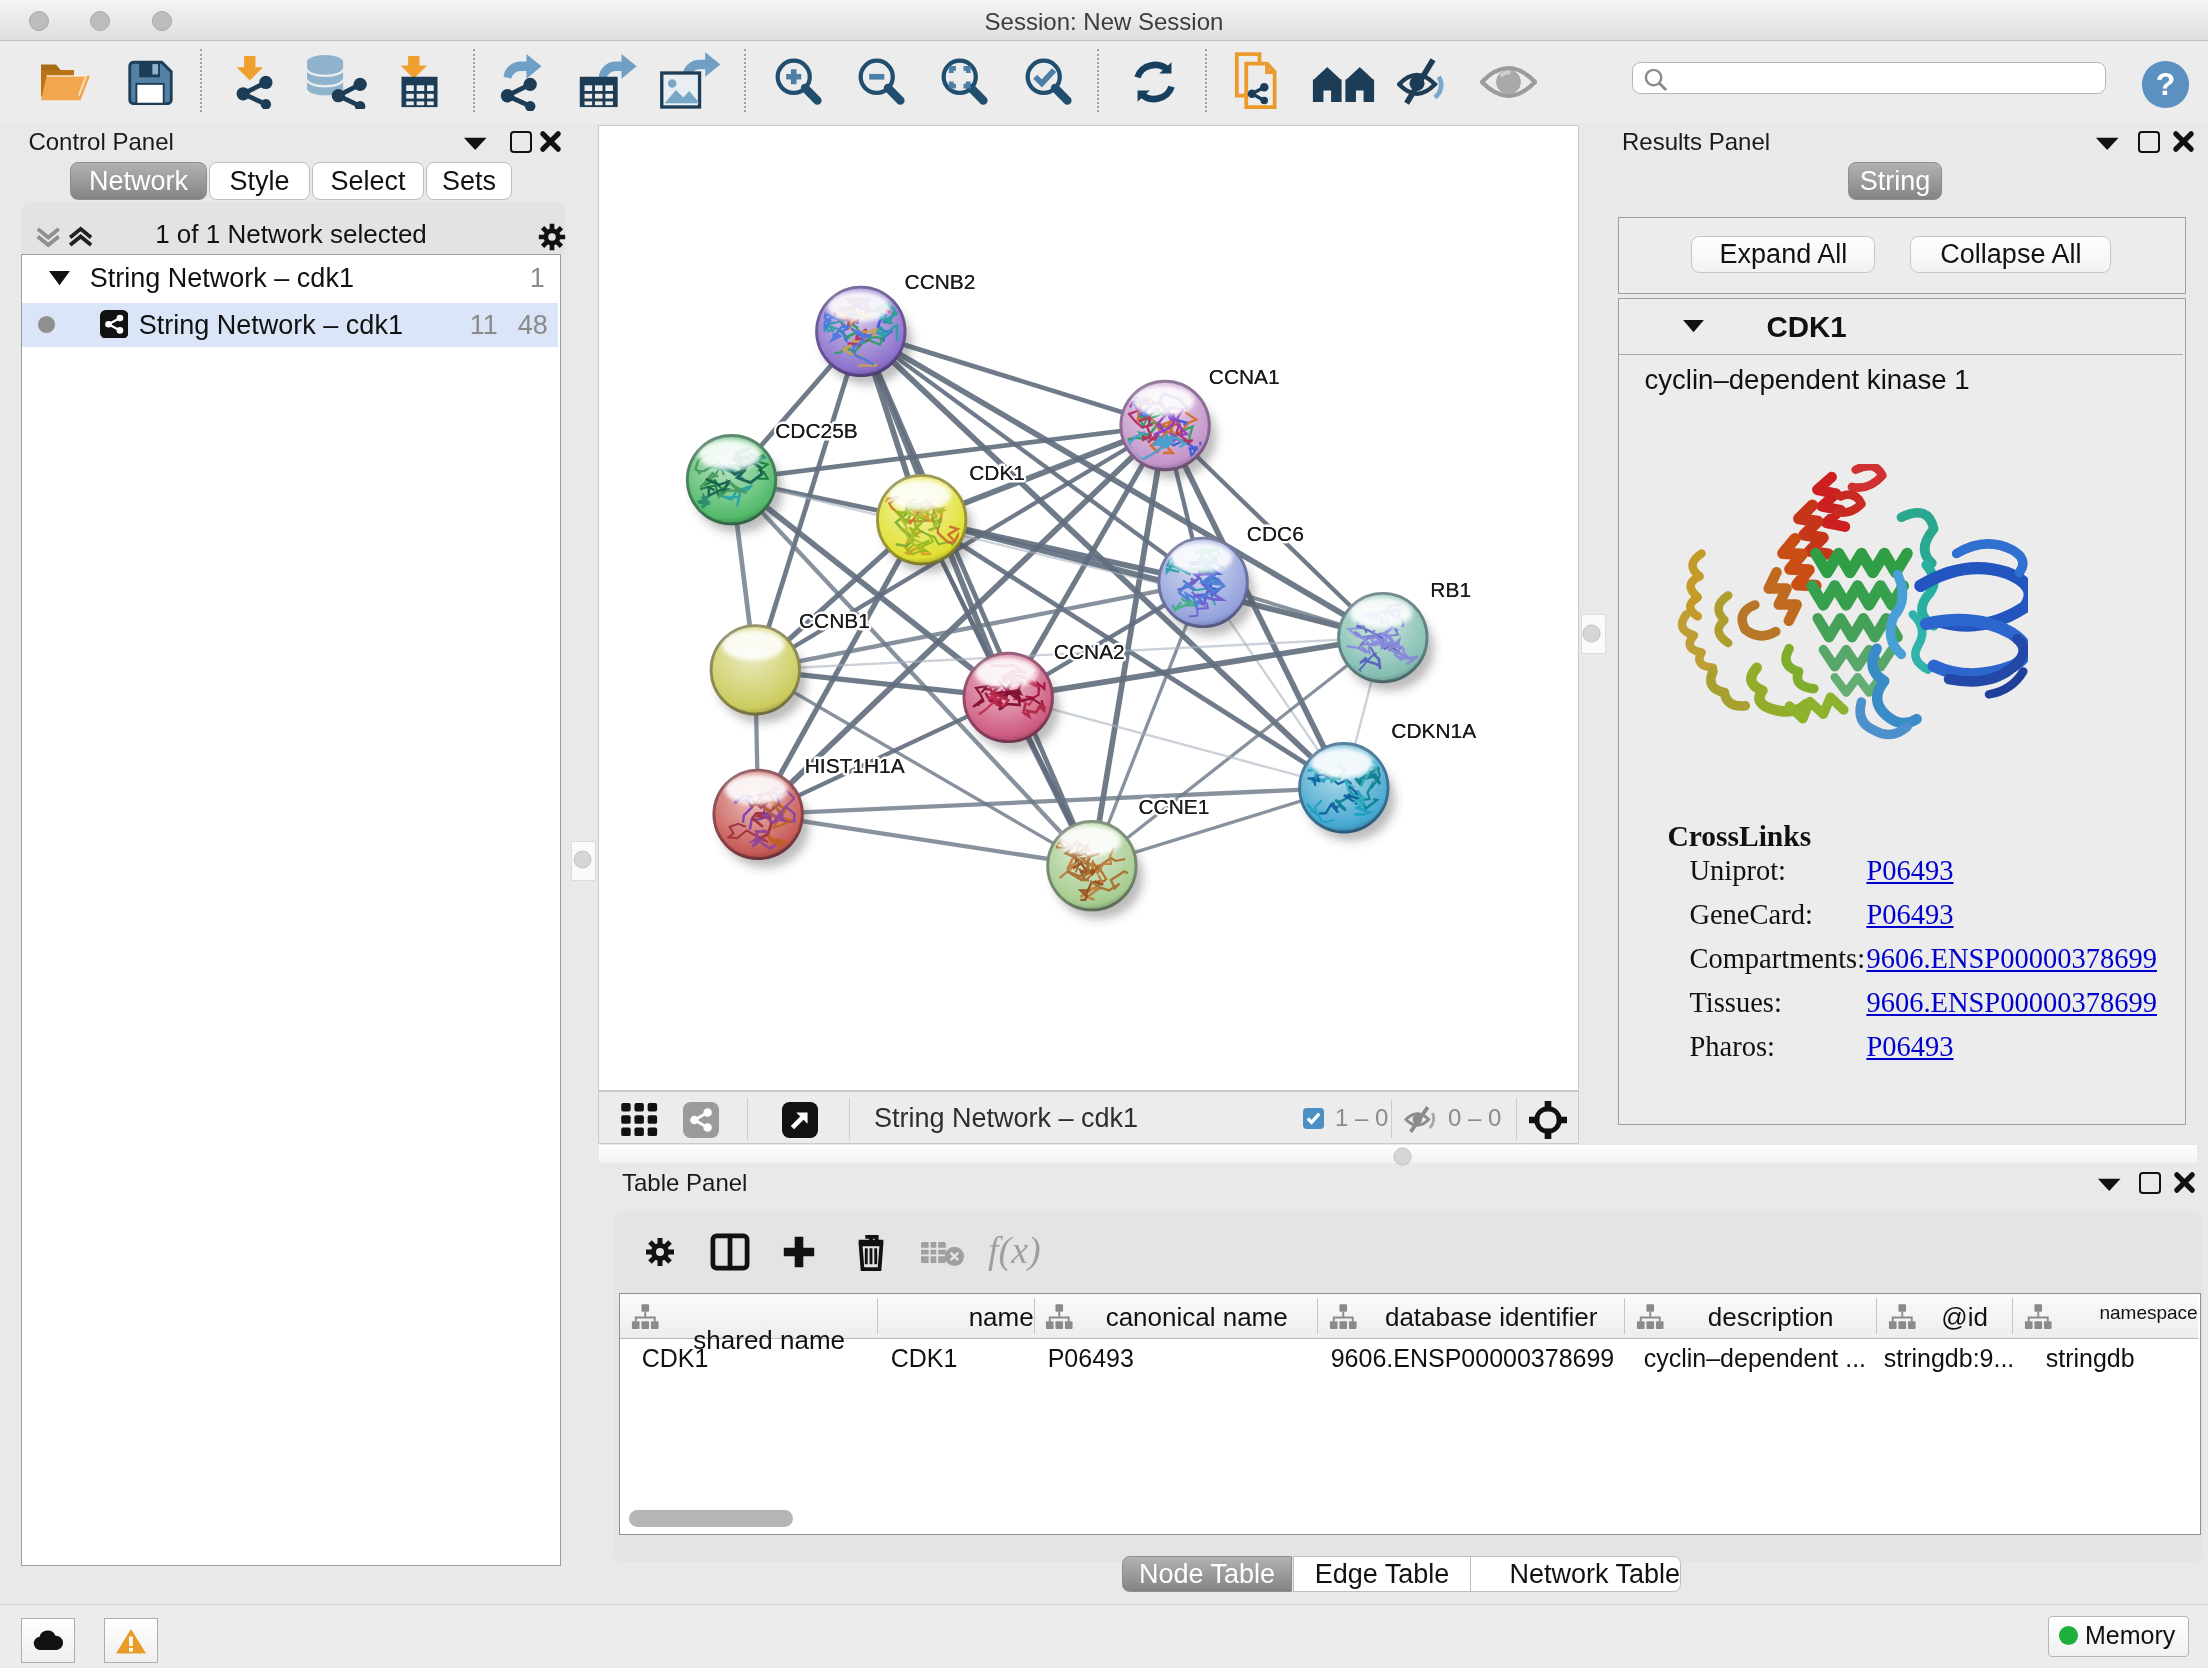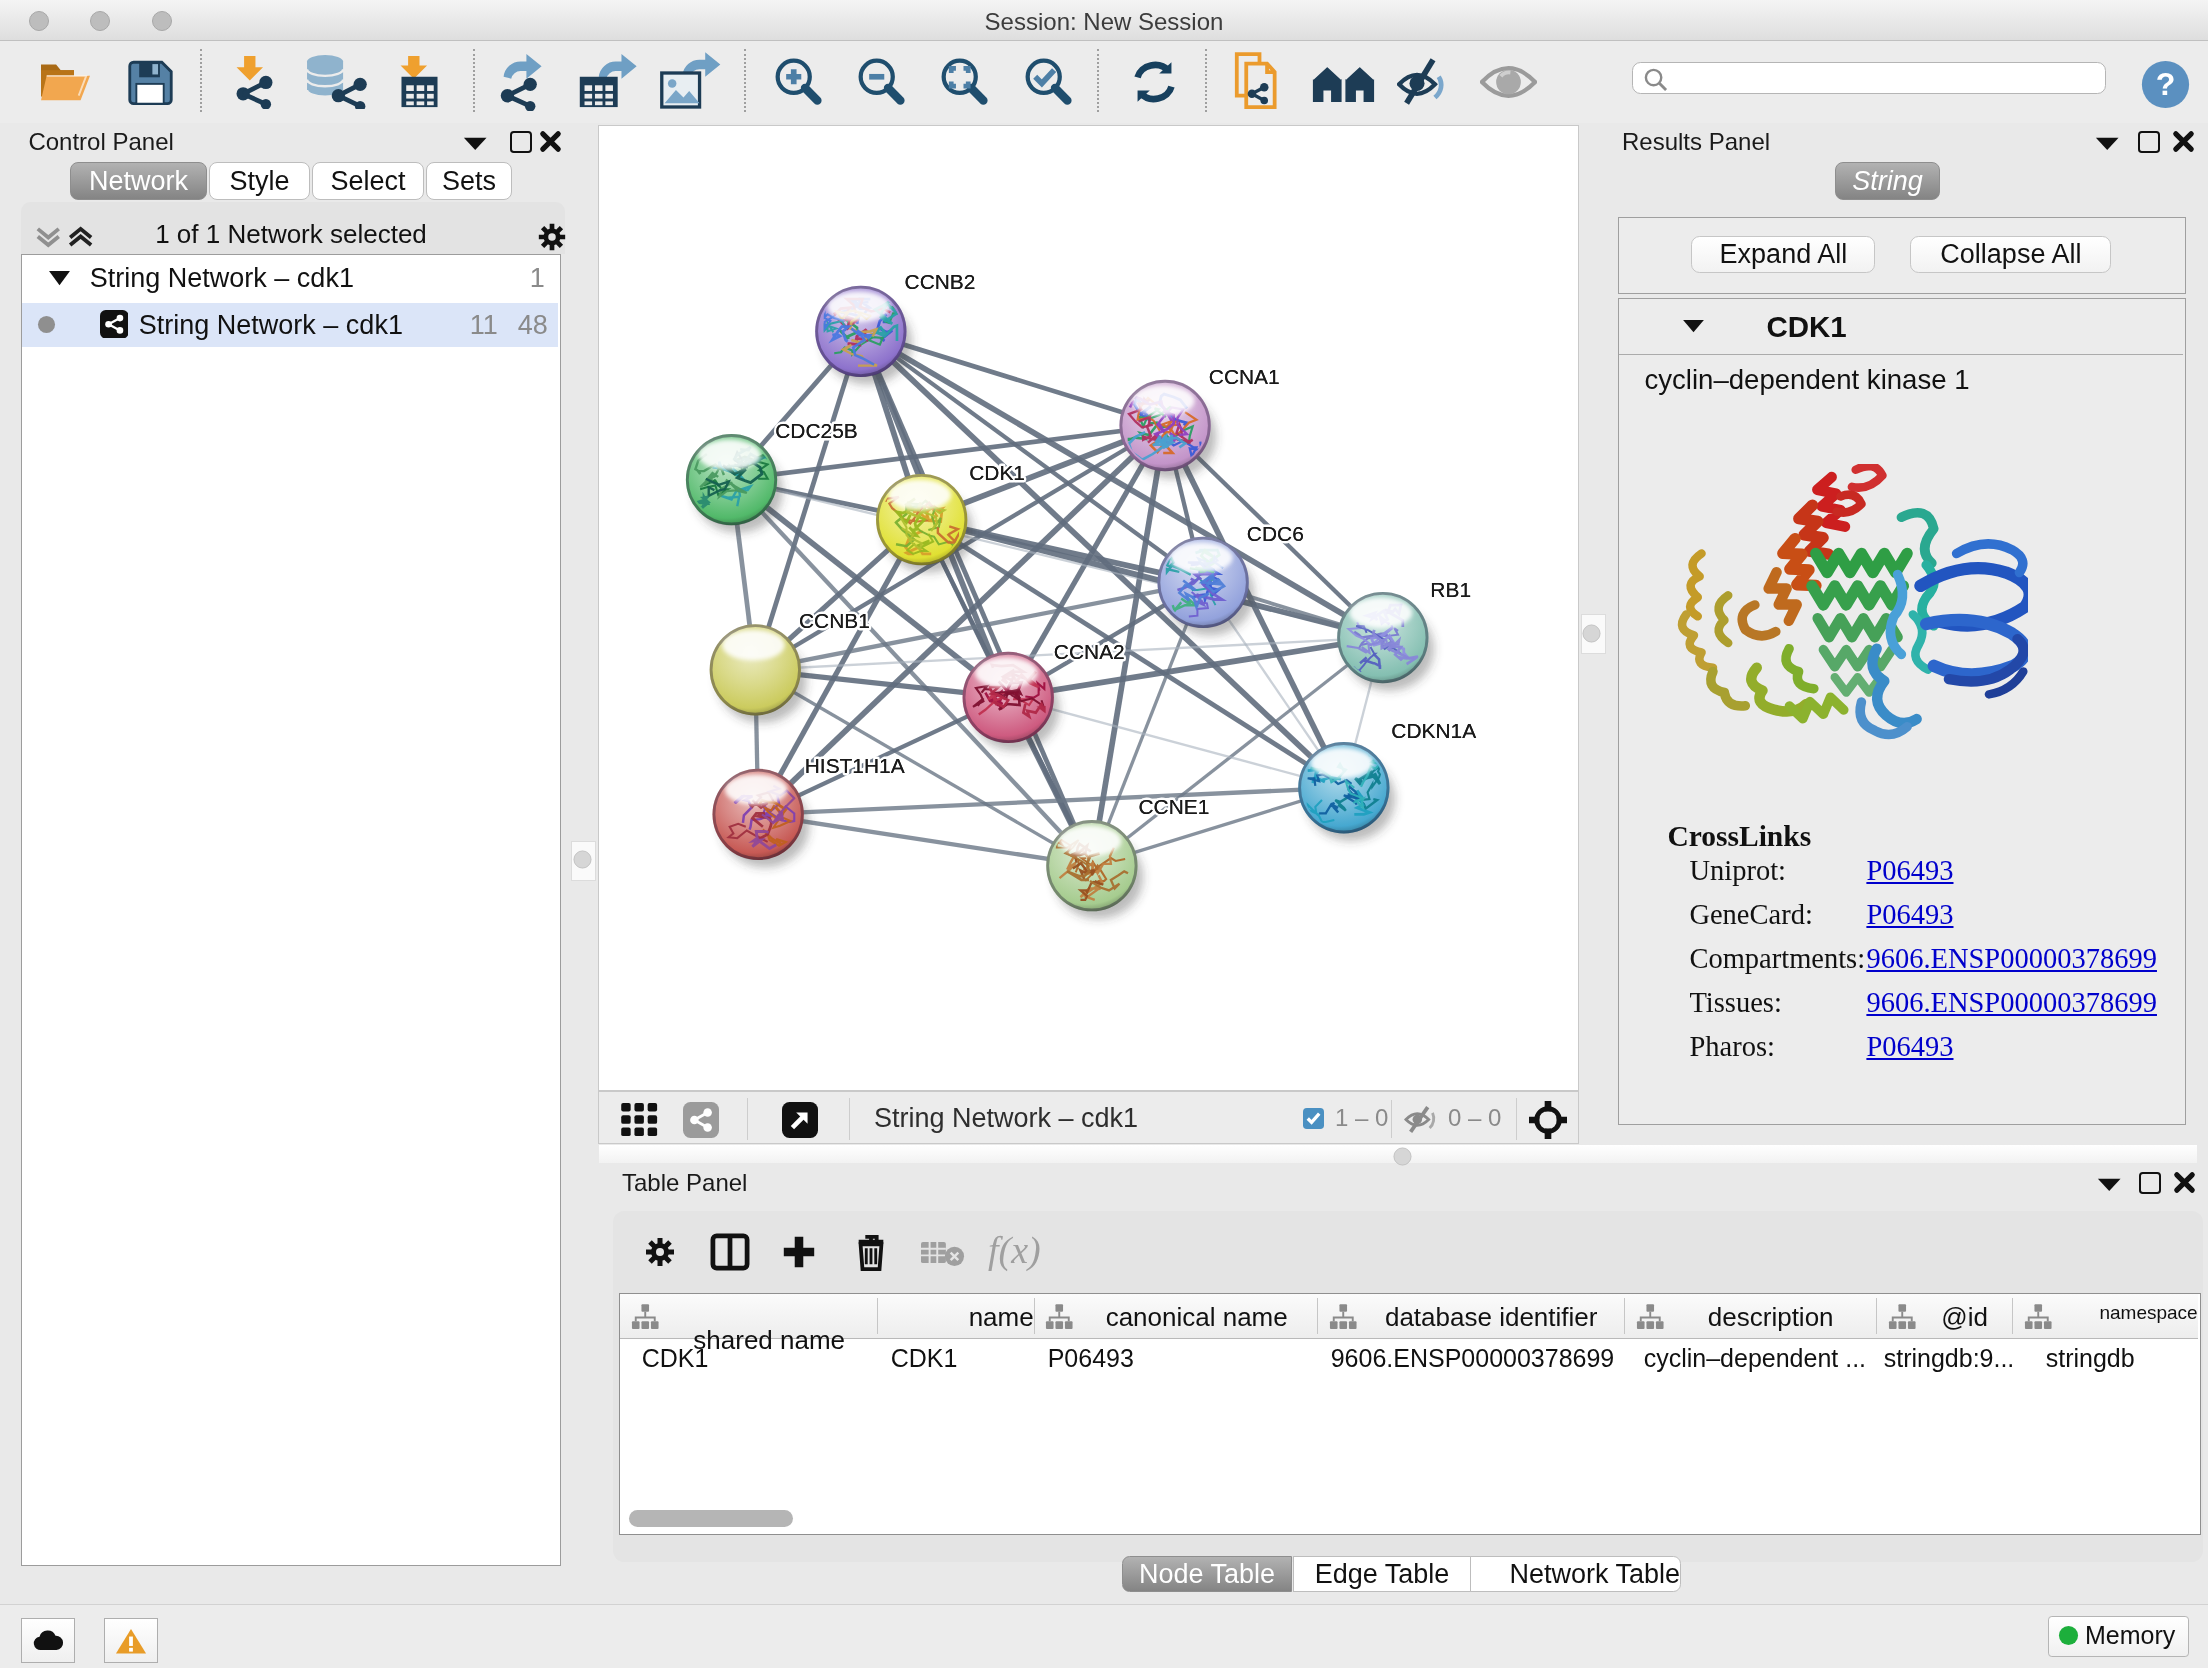--- a/index.html
+++ b/index.html
@@ -754,21 +754,21 @@
 
 <div class="abs" style="left:1607px;top:124px;width:601px;height:1033px;">
   <div class="abs phead" style="left:15px;top:3.8px;">Results Panel</div>
   <svg class="abs" style="left:485px;top:11.4px" width="38" height="17" viewBox="0 0 40 18">
       <path d="M4 3 h24 l-12 13 z" fill="#111"></path>
     </svg>
   <div class="abs" style="left:531px;top:6.7px;width:18px;height:18px;border:2.9px solid #111;border-radius:3.8px;"></div>
   <svg class="abs" style="left:565px;top:5.7px" width="23" height="23" viewBox="0 0 24 24">
     <path d="M4 4 L20 20 M20 4 L4 20" stroke="#111" stroke-width="5.5" stroke-linecap="round"></path>
     </svg>
-  <div class="tab tabsel" style="left:228px;top:38px;width:105px;height:38px;line-height:36px;font-style:italic;">String</div>
+  <div class="tab tabsel" style="left:241px;top:38px;width:94px;height:38px;line-height:36px;">String</div>
 
   <div class="abs" style="left:11.4px;top:93px;width:568px;height:77px;border:1.9px solid #9f9f9f;background:#ececec;box-sizing:border-box;">
     <div class="btn" style="left:72px;top:18px;width:184px;height:37px;line-height:34px;">Expand All</div>
     <div class="btn" style="left:291px;top:18px;width:201px;height:37px;line-height:34px;">Collapse All</div>
   </div>
 
   <div class="abs" style="left:11.4px;top:174px;width:568px;height:827px;border:1.9px solid #9f9f9f;background:#ececec;box-sizing:border-box;overflow:hidden;">
     <div class="abs" style="left:0;top:0;width:564px;height:55px;border-bottom:1.9px solid #ababab;">
       <svg class="abs" style="left:62px;top:19px" width="25" height="17" viewBox="0 0 26 18">
           <path d="M2 2 h22 l-11 13 z" fill="#111"></path>

